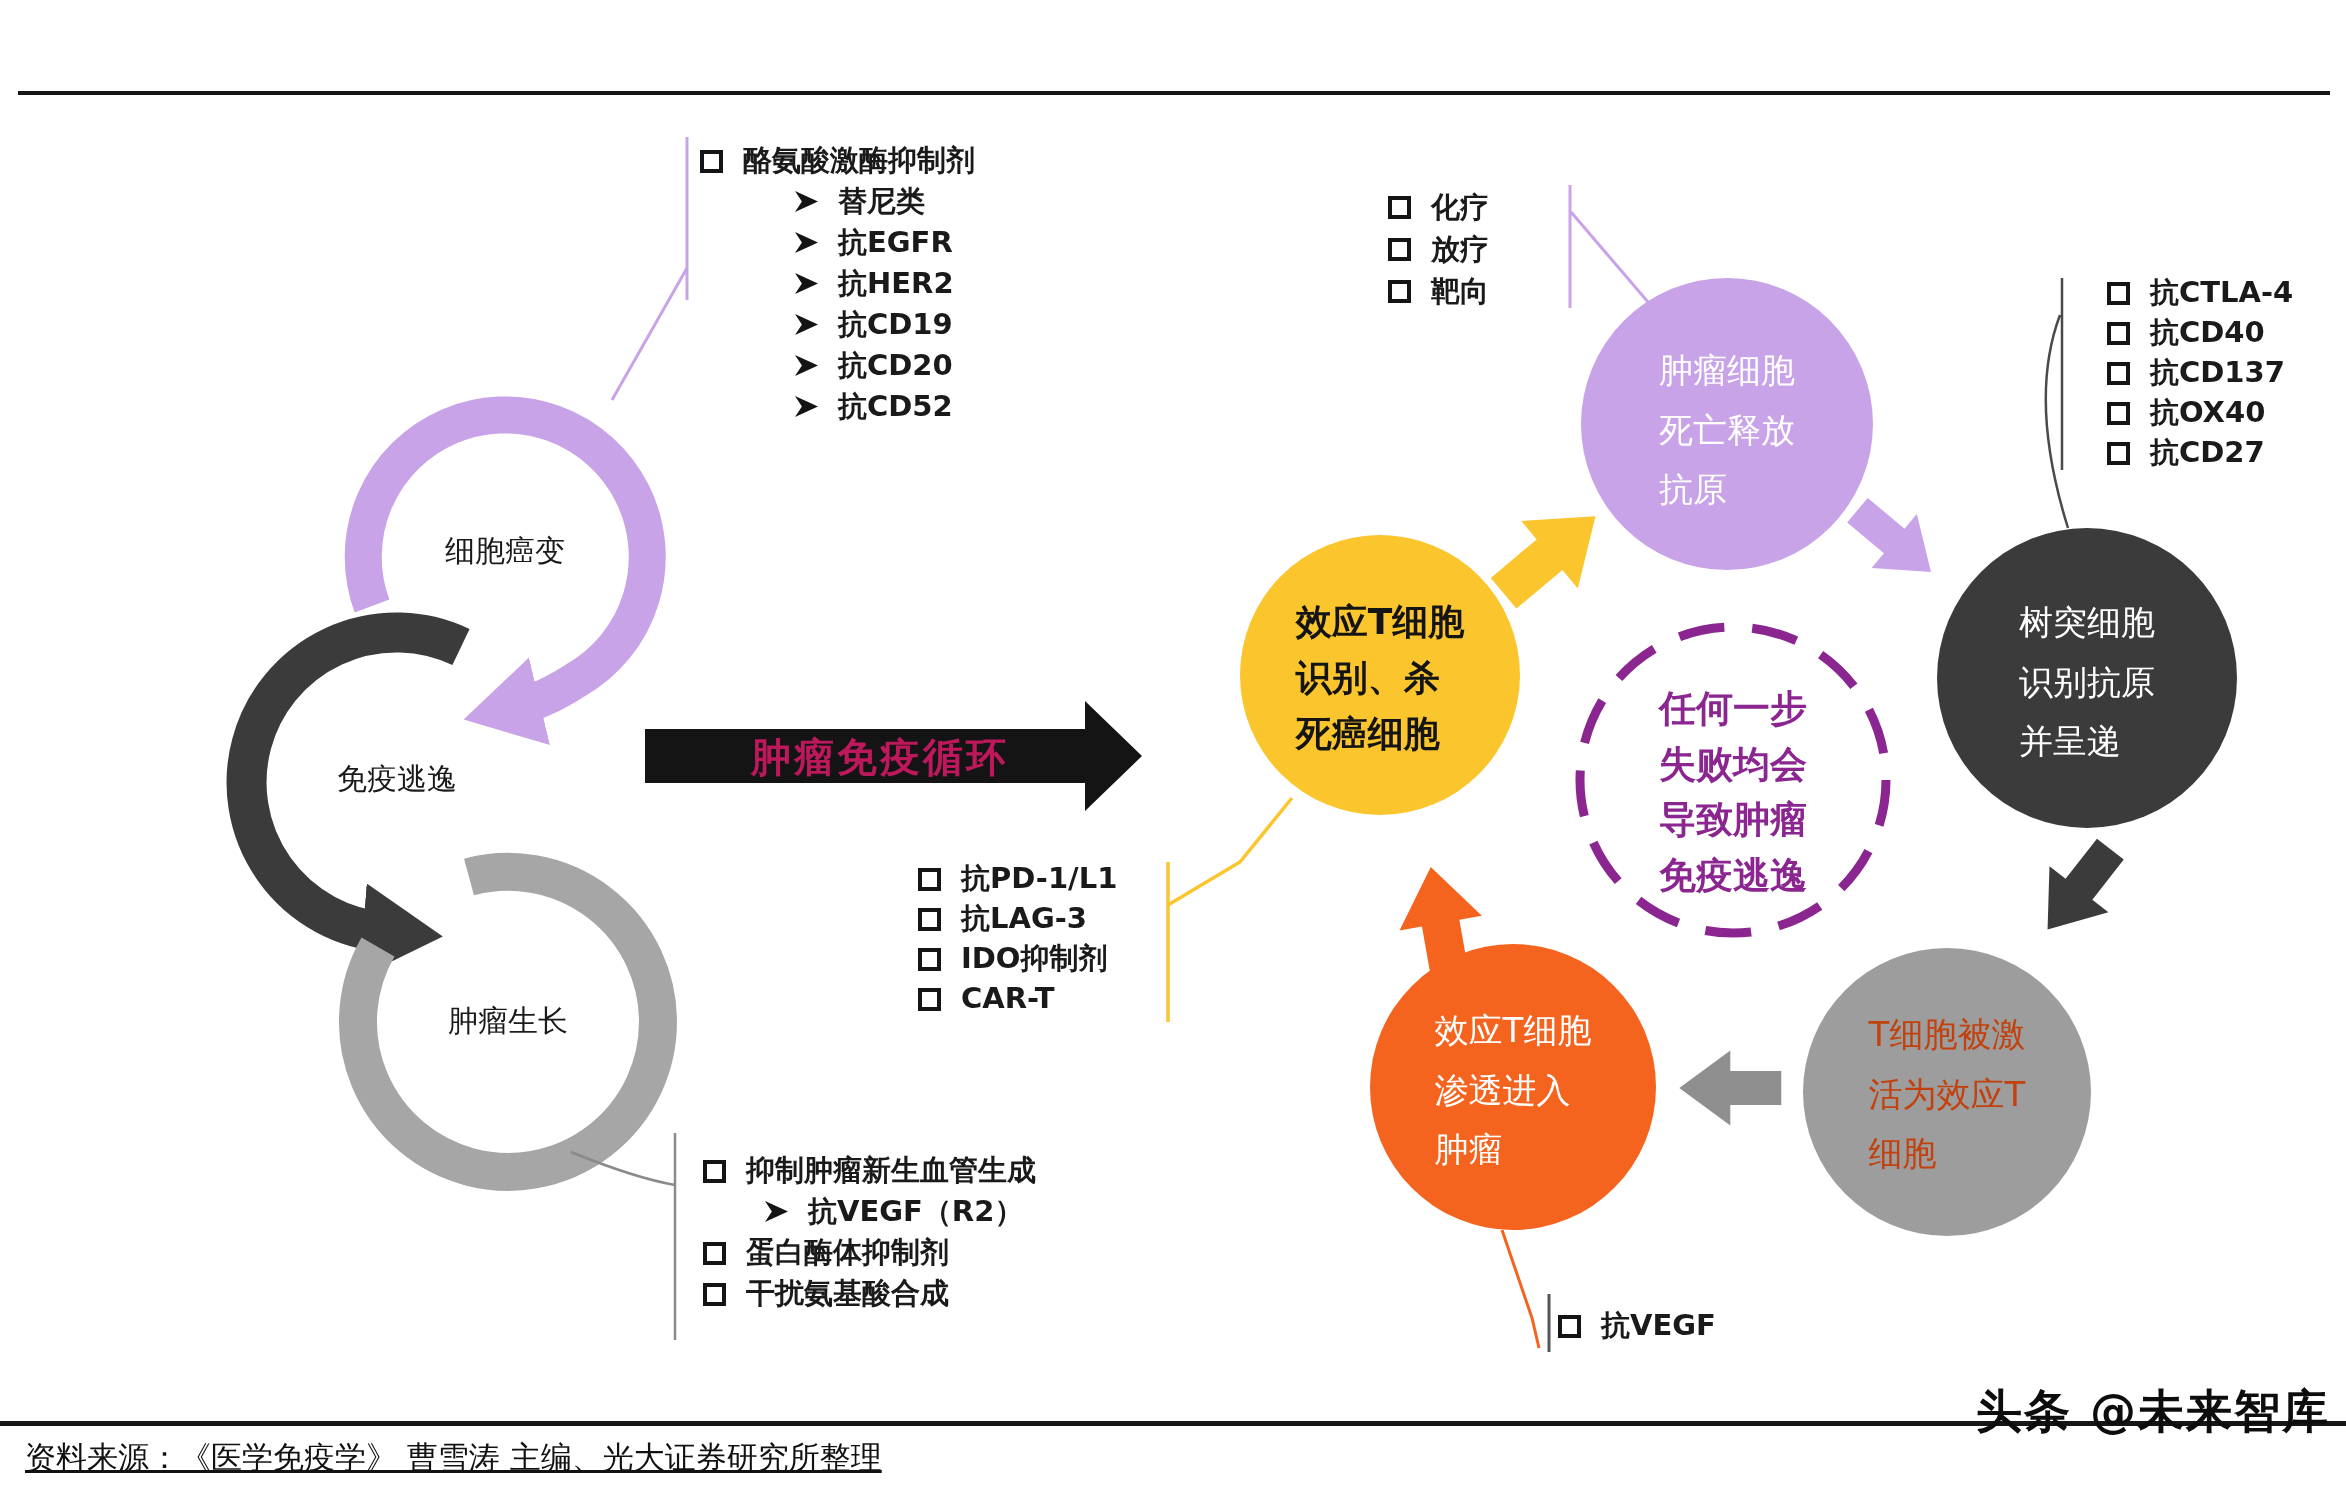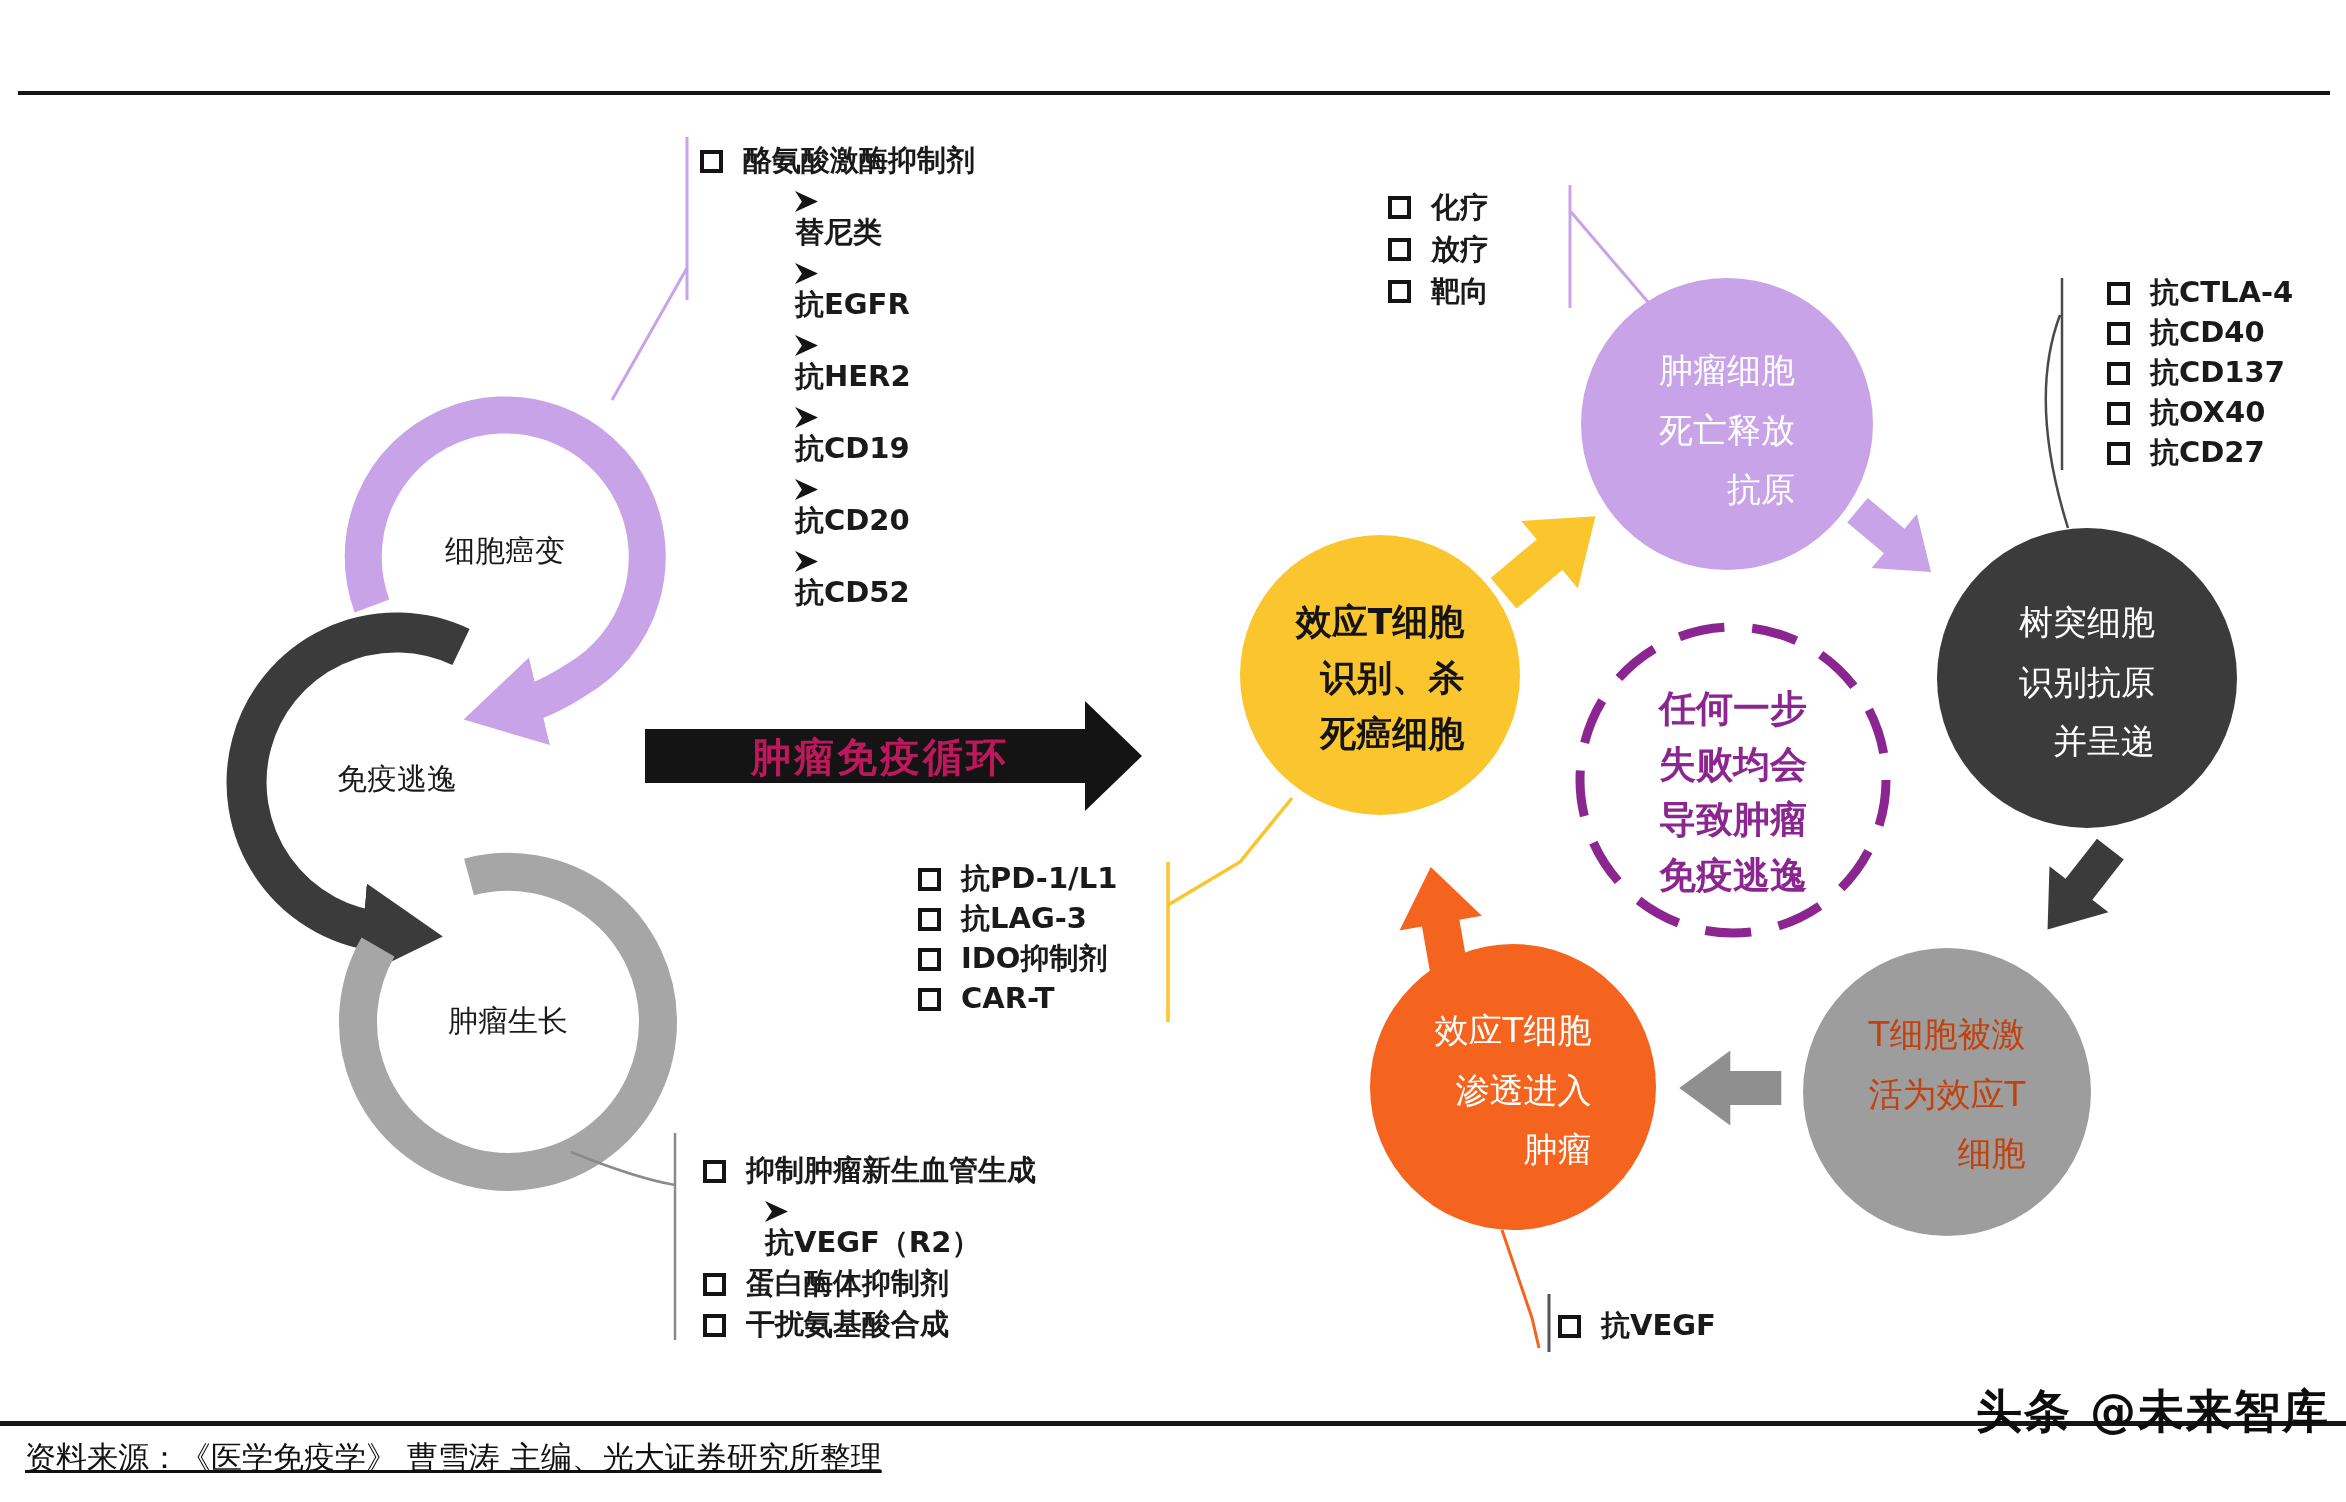--- a/index.html
+++ b/index.html
@@ -4,37 +4,37 @@
 <style>
   html,body{margin:0;padding:0;background:#ffffff;}
   body{font-family:"DejaVu Sans","Liberation Sans",sans-serif;color:#1a1a1a;}
   #stage{position:relative;width:2346px;height:1502px;background:#fff;overflow:hidden;}
   #shapes{position:absolute;left:0;top:0;}
 
   .page-title{position:absolute;left:30px;top:12px;font-size:38px;font-weight:700;color:#8B2590;letter-spacing:1px;}
   .rule-top{position:absolute;left:18px;top:91px;width:2312px;height:4px;background:#161616;}
   .rule-bottom{position:absolute;left:0;top:1421px;width:2346px;height:5px;background:#161616;}
 
-  .node-label{position:absolute;transform:translate(-50%,-50%);text-align:right;white-space:pre-line;}
+  .node-label{position:absolute;transform:translate(-50%,-50%);text-align:left;white-space:pre-line;}
   .lbl-yellow{left:1380px;top:678px;font-size:36px;font-weight:700;color:#141414;line-height:1.55;}
   .lbl-purple{left:1727px;top:430px;font-size:34px;color:#ffffff;line-height:1.75;}
   .lbl-black{left:2087px;top:682px;font-size:34px;color:#ffffff;line-height:1.75;}
   .lbl-gray{left:1947px;top:1094px;font-size:34px;color:#c2410c;line-height:1.75;}
   .lbl-orange{left:1513px;top:1090px;font-size:34px;color:#ffffff;line-height:1.75;}
   .lbl-dashed{left:1733px;top:780px;font-size:37px;font-weight:700;color:#8B2590;line-height:1.5;margin-top:12px;}
   .lbl-ring{font-size:30px;color:#1a1a1a;}
   .lbl-ring1{left:505px;top:551px;}
   .lbl-ring2{left:397px;top:779px;}
   .lbl-ring3{left:508px;top:1021px;}
   .lbl-mainarrow{left:880px;top:757px;font-size:40px;font-weight:700;color:#be185d;letter-spacing:3px;}
 
   .blist{position:absolute;font-size:29px;line-height:41px;}
   .blist .li{display:flex;column-gap:20px;align-items:flex-start;font-weight:bold;}
   .blist .li.bold{font-weight:700;}
-  .blist .lvl2{margin-left:95px;flex-direction:column;}
+  .blist .lvl2{margin-left:95px;}
   #list-angio .lvl2{margin-left:62px;}
   .b-sq{flex:none;width:15px;height:15px;border:4px solid #141414;margin-top:10px;}
   .b-ar{flex:none;width:23px;height:21px;background:#141414;margin-top:10px;
         clip-path:polygon(0 0,100% 50%,0 100%,30% 50%);}
   #list-tki{left:700px;top:140px;}
   #list-therapy{left:1388px;top:186px;line-height:42px;}
   #list-costim{left:2107px;top:272px;line-height:40px;}
   #list-checkpoint{left:918px;top:858px;line-height:40px;}
   #list-angio{left:703px;top:1150px;}
   #list-vegf{left:1558px;top:1305px;}

